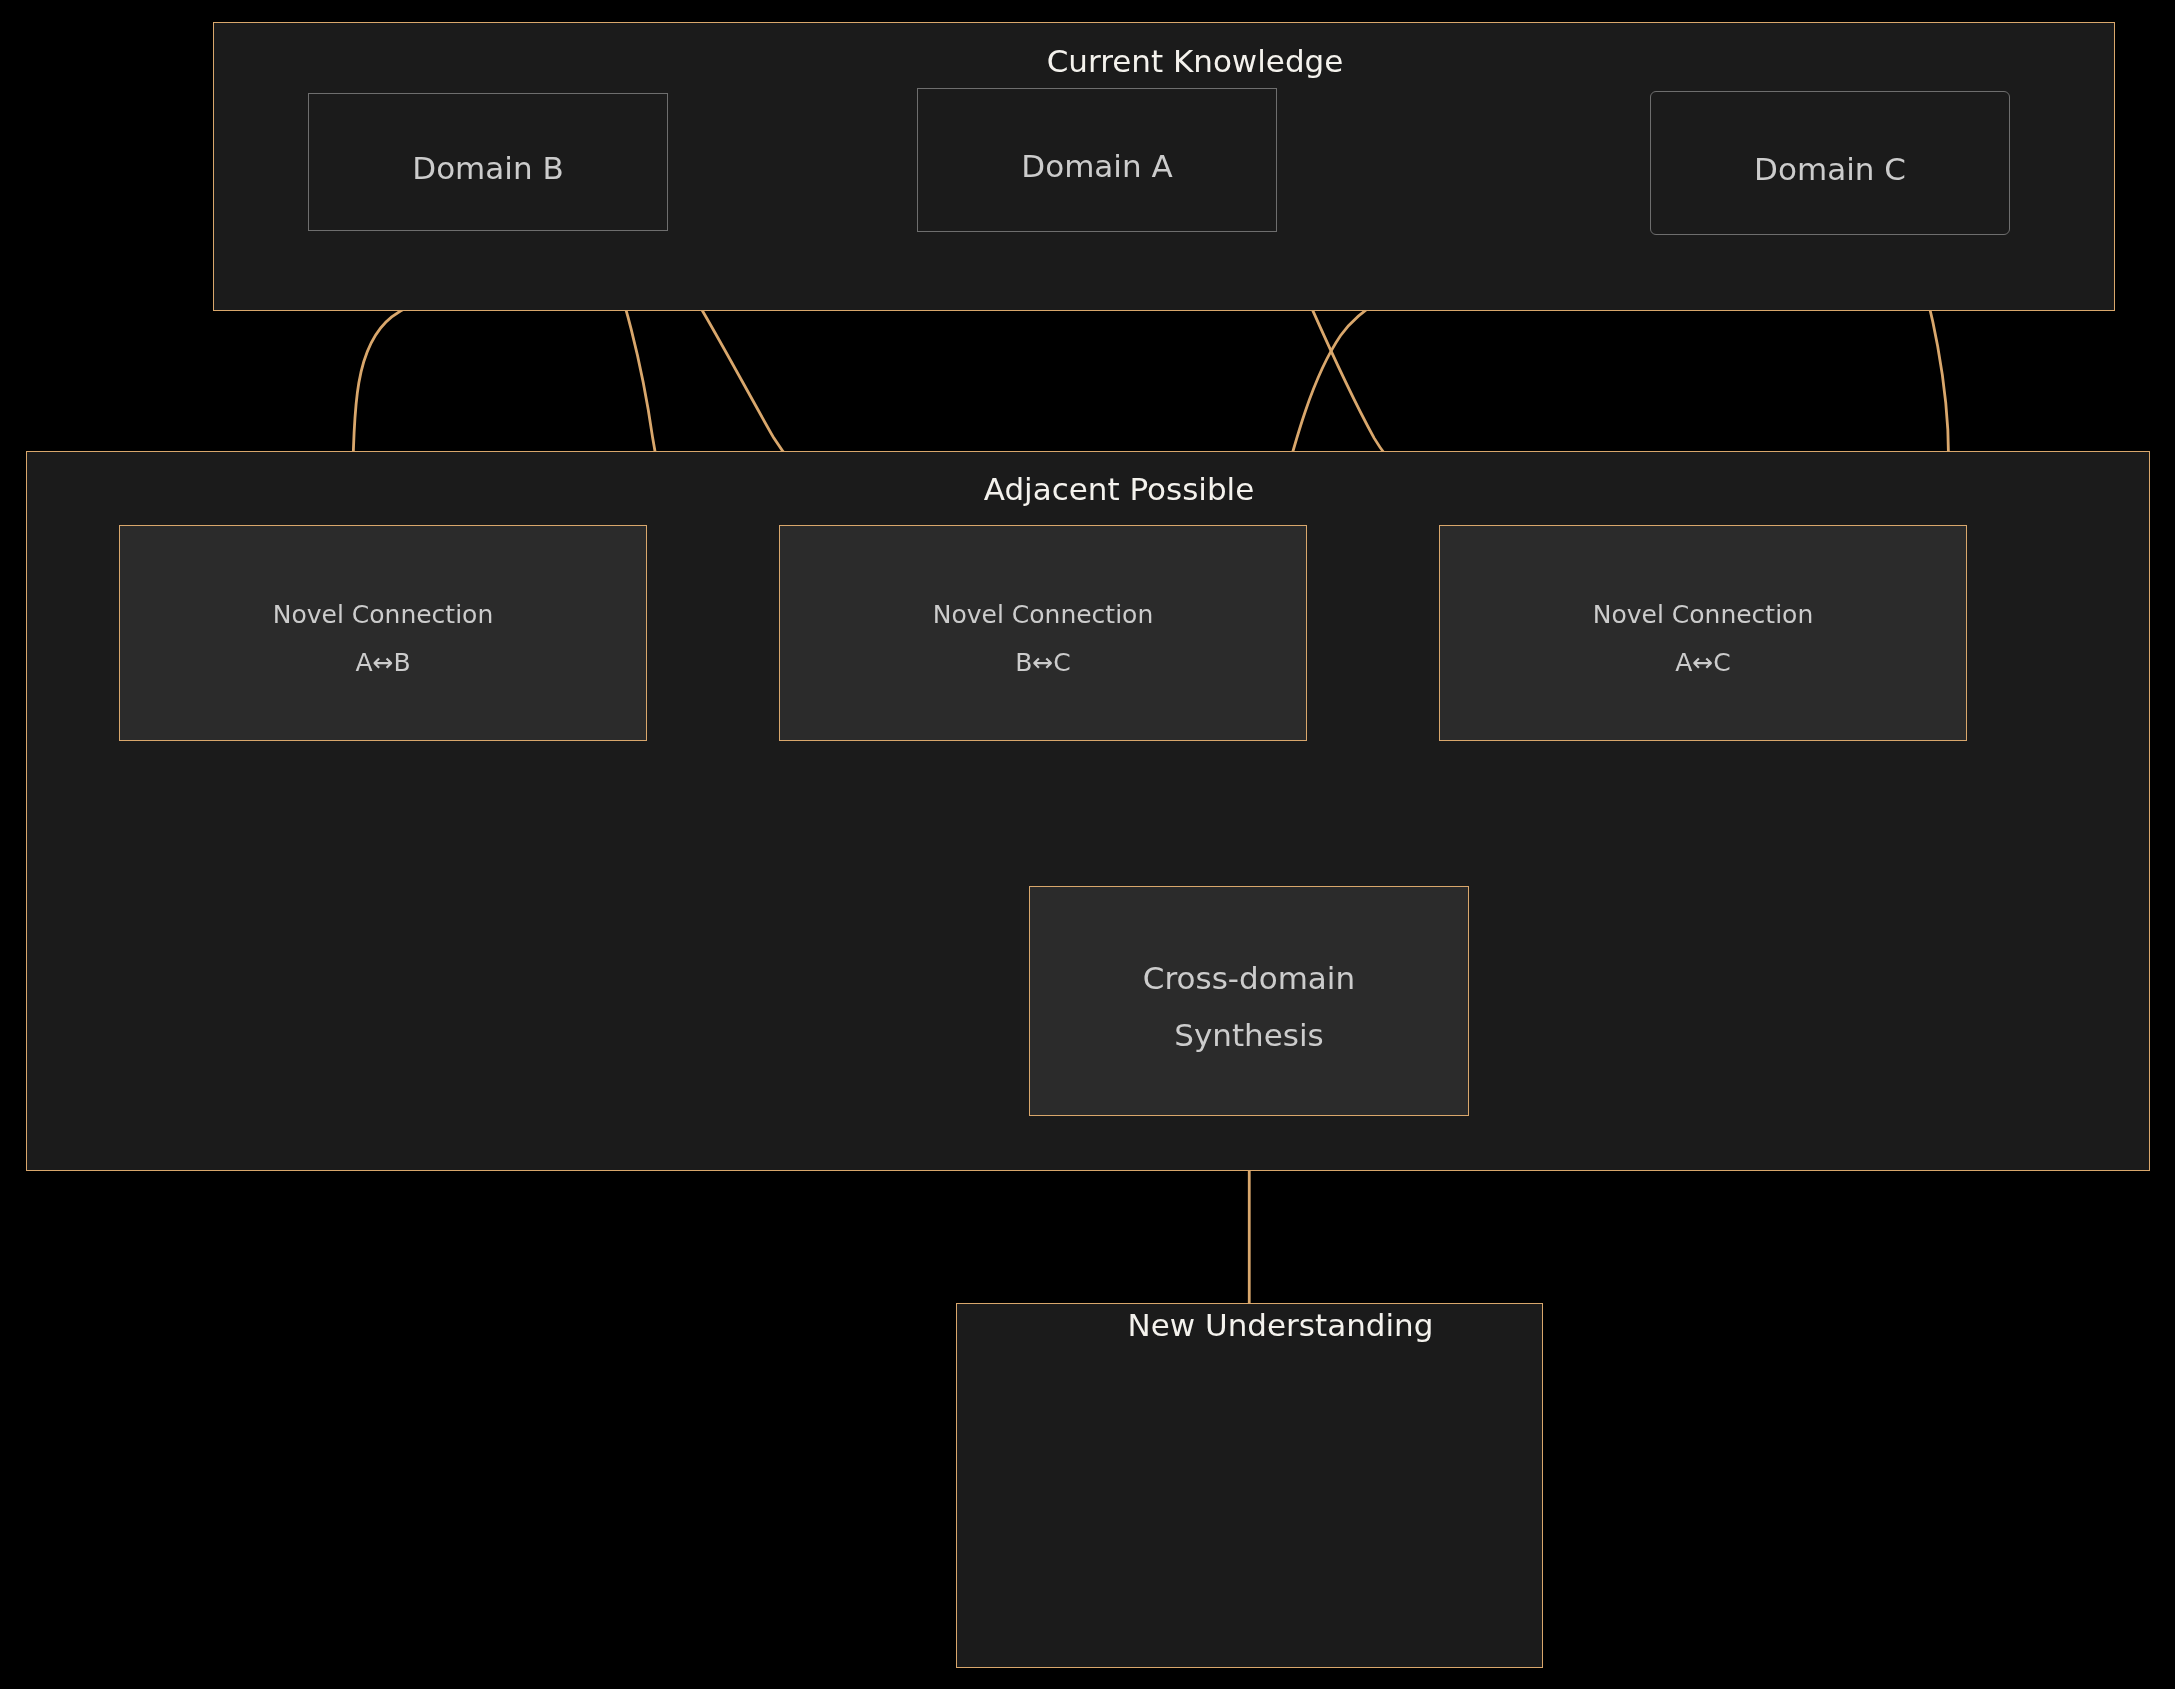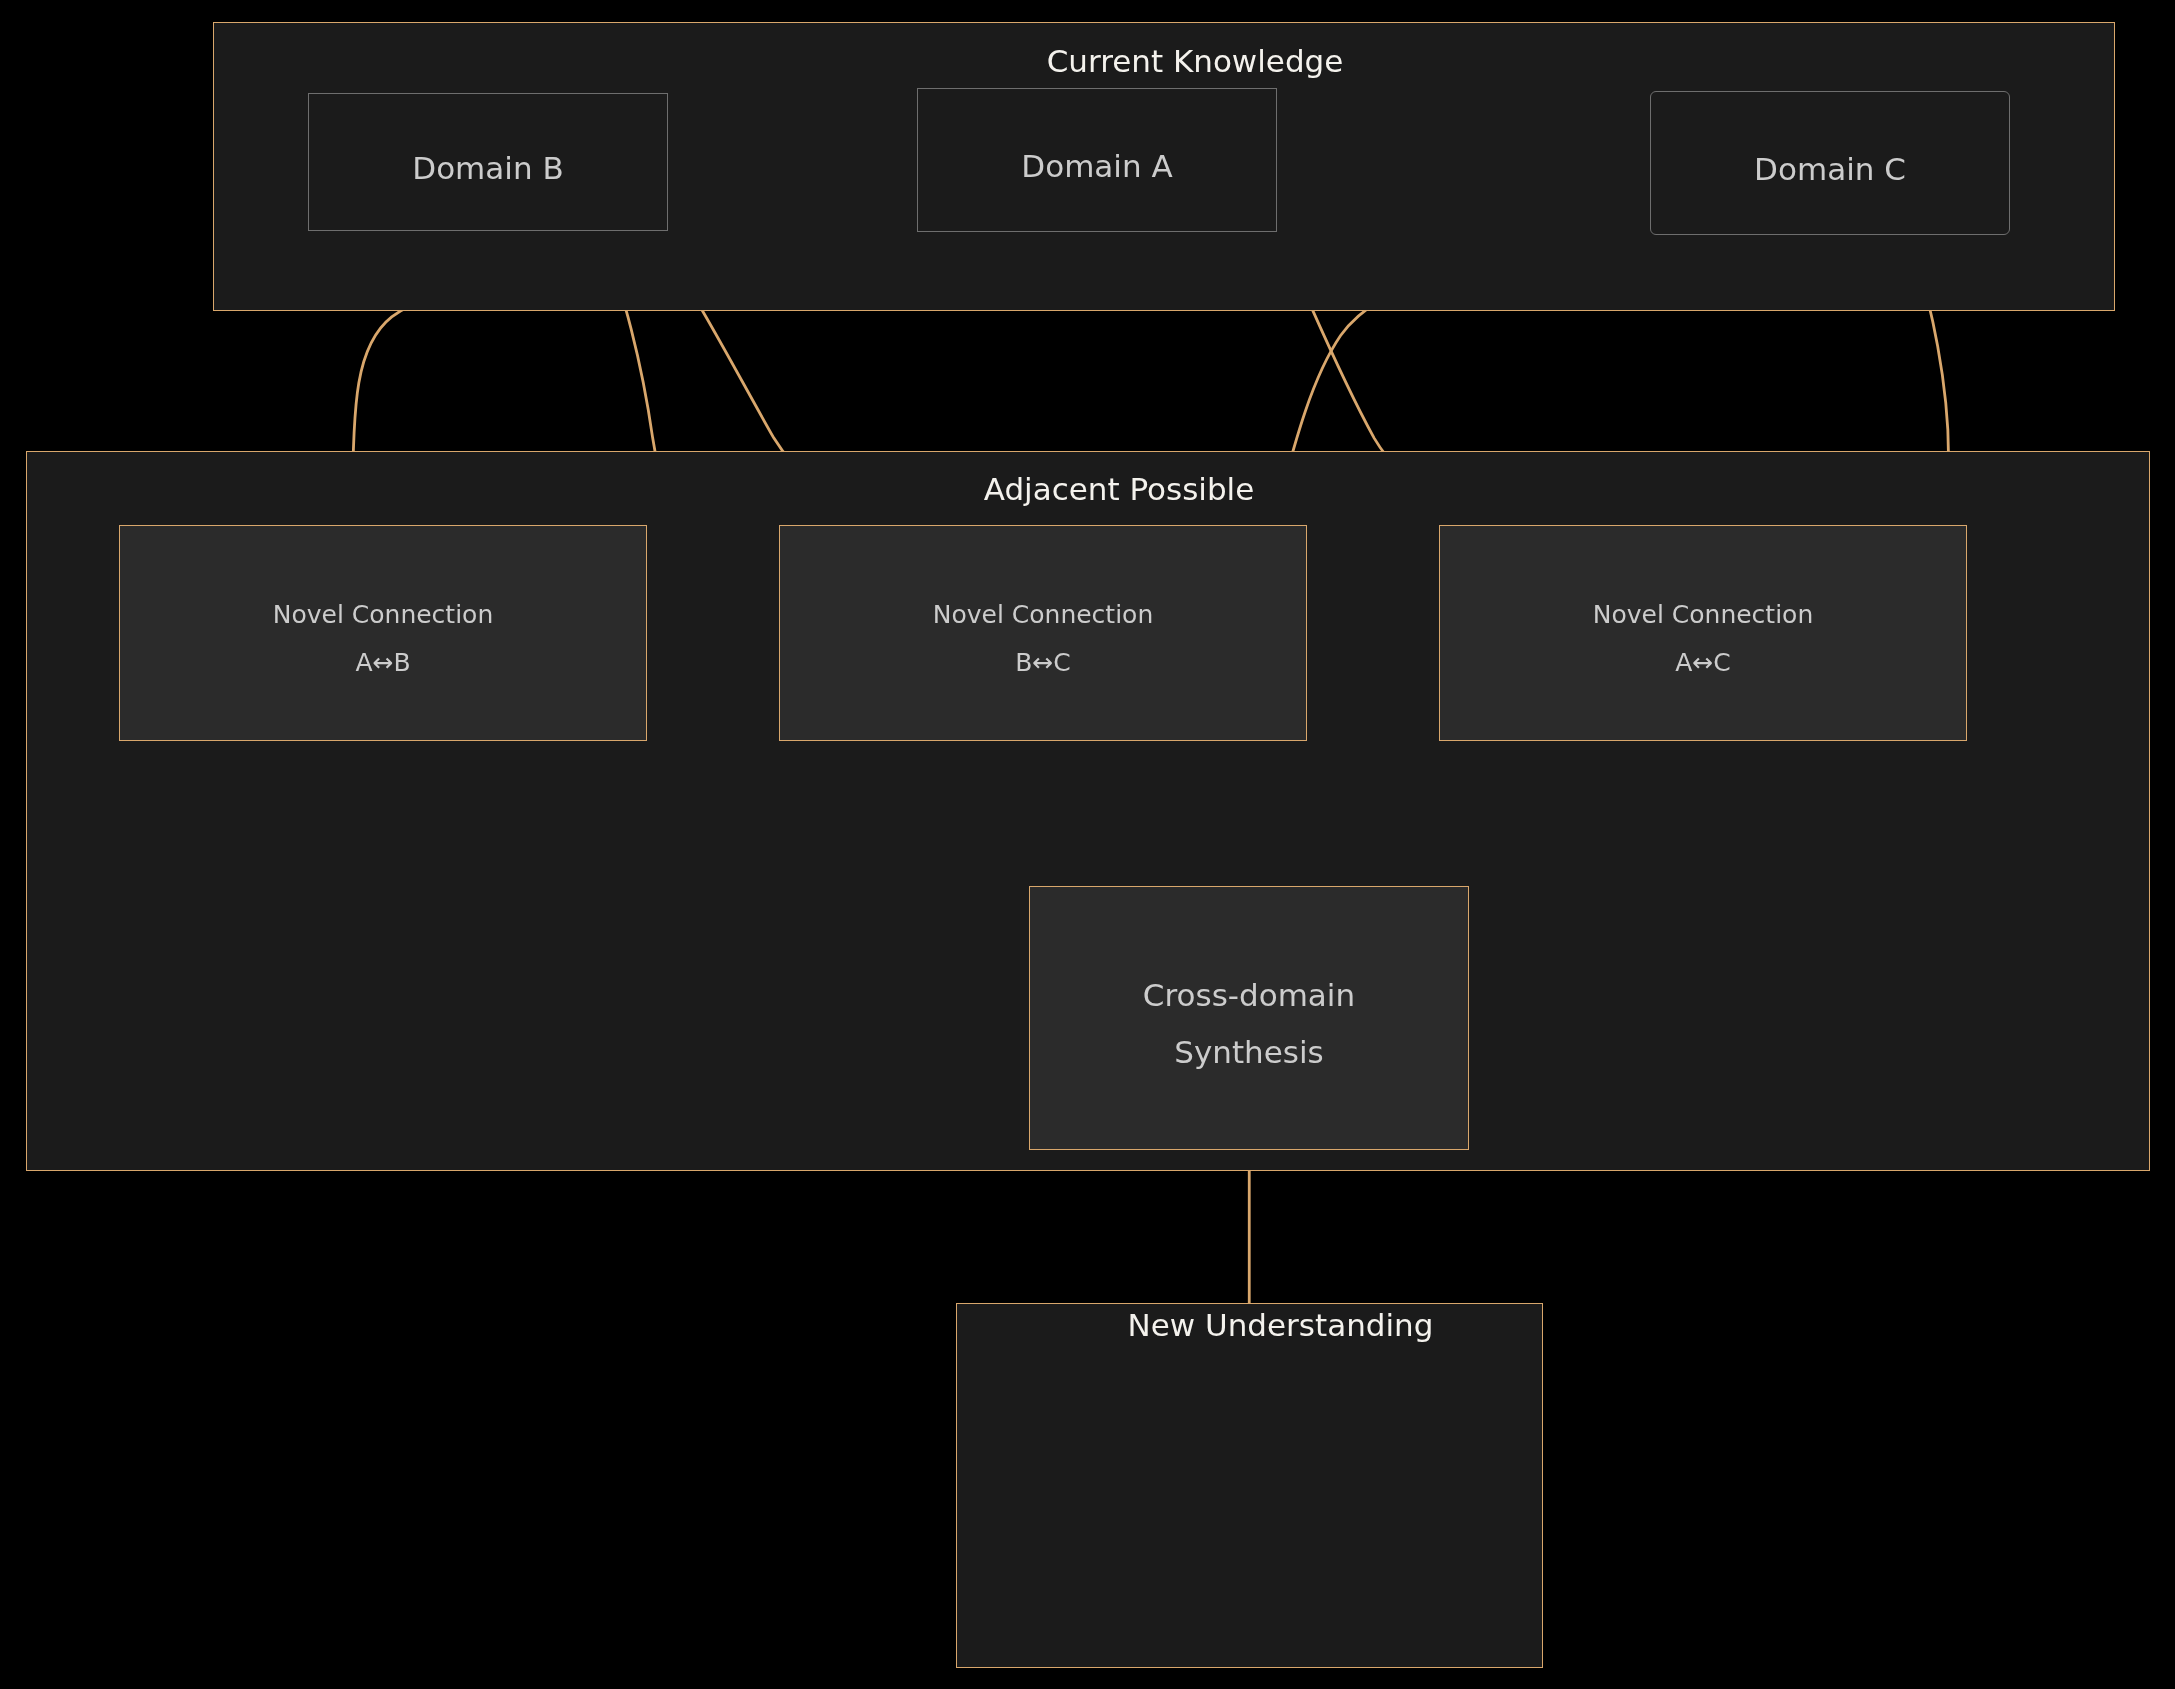--- a/index.html
+++ b/index.html
@@ -151,20 +151,20 @@
   <div class="node node-novel" style="left:779px; top:525px; width:528px; height:216px;">
     <span class="node-line">Novel Connection</span>
     <span class="node-line">B↔C</span>
   </div>
 
   <div class="node node-novel" style="left:1439px; top:525px; width:528px; height:216px;">
     <span class="node-line">Novel Connection</span>
     <span class="node-line">A↔C</span>
   </div>
 
-  <div class="node node-synth" style="left:1029px; top:886px; width:440px; height:264px;">
+  <div class="node node-synth" style="left:1029px; top:886px; width:440px; height:230px;">
     <span class="node-line">Cross-domain</span>
     <span class="node-line">Synthesis</span>
   </div>
 
 
 </div>
 
 
 </body></html>

